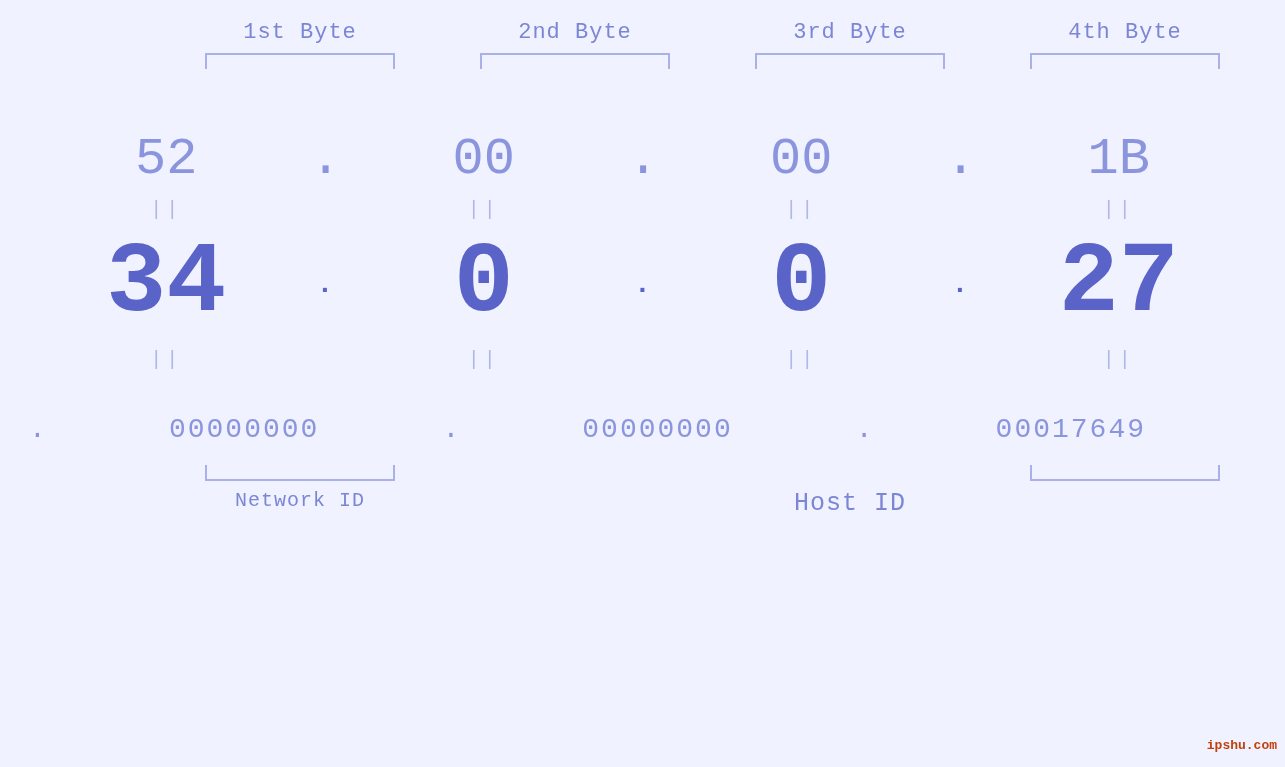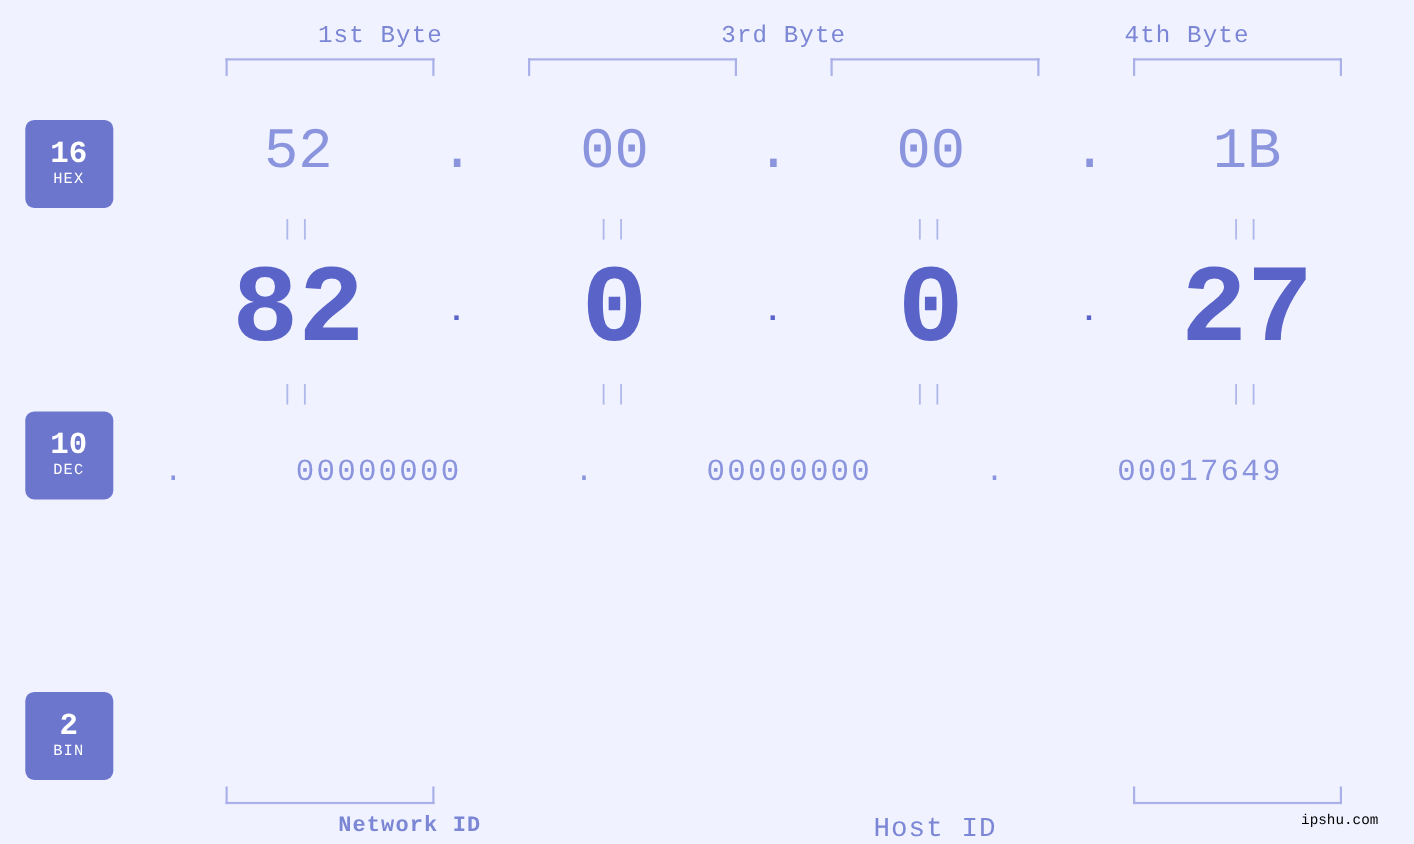--- a/index.html
+++ b/index.html
@@ -111,21 +111,21 @@
     
     .values-grid {
       flex: 1;
       display: flex;
       flex-direction: column;
     }
 
     
     .hex-row {
       display: flex;
-      align-items: flex-start;
+      align-items: flex-end;
       height: 80px;
       margin-top: 10px;
     }
 
     .value-cell {
       flex: 1;
       text-align: center;
       font-family: 'Courier New', Courier, monospace;
     }
 
@@ -231,54 +231,55 @@
     
     .id-labels {
       display: flex;
       width: 1100px;
       margin-left: 140px;
       margin-top: 8px;
     }
 
     .network-id-label {
       flex: 1;
-      text-align: right;
+      text-align: center;
       color: #7b86d4;
       font-size: 20px;
       font-family: 'Courier New', Courier, monospace;
       letter-spacing: 1px;
-      font-weight: bold;
     }
 
     .host-id-label {
       flex: 3;
       text-align: center;
       color: #7b86d4;
       font-size: 25px;
       font-family: 'Courier New', Courier, monospace;
       letter-spacing: 1px;
     }
 
     
     .watermark {
       position: absolute;
       bottom: 14px;
-      right: 32px;
+      right: 8px;
       font-size: 13px;
-      color: #000000;
-      font-family: 'Courier New', Courier, monospace;
+      color: #c2410c;
+      font-family: 'Courier New', Courier, monospace;
+      font-weight: bold;
     }
   </style>
 </head>
 <body>
 
 <div class="main-container">
 
   <div class="byte-headers">
     <div class="byte-header">1st Byte</div>
+    <div class="byte-header">2nd Byte</div>
     <div class="byte-header">3rd Byte</div>
     <div class="byte-header">4th Byte</div>
   </div>
 
   <div class="top-brackets">
     <div class="bracket-cell">
         <div class="bracket-top"></div>
       </div>
     <div class="bracket-cell">
         <div class="bracket-top"></div>
@@ -286,34 +287,20 @@
     <div class="bracket-cell">
         <div class="bracket-top"></div>
       </div>
     <div class="bracket-cell">
         <div class="bracket-top"></div>
       </div>
   </div>
 
   <div class="content-area">
 
-    <div class="left-badges">
-      <div class="badge badge-hex">
-        <span class="badge-number">16</span>
-        <span class="badge-label">HEX</span>
-      </div>
-      <div class="badge badge-dec">
-        <span class="badge-number">10</span>
-        <span class="badge-label">DEC</span>
-      </div>
-      <div class="badge badge-bin">
-        <span class="badge-number">2</span>
-        <span class="badge-label">BIN</span>
-      </div>
-    </div>
 
     <div class="values-grid">
 
       <div class="hex-row">
         <div class="value-cell"><span class="hex-value">52</span></div>
         <div class="dot-cell"><span class="dot-hex">.</span></div>
         <div class="value-cell"><span class="hex-value">00</span></div>
         <div class="dot-cell"><span class="dot-hex">.</span></div>
         <div class="value-cell"><span class="hex-value">00</span></div>
         <div class="dot-cell"><span class="dot-hex">.</span></div>
@@ -324,21 +311,21 @@
         <div class="pipe-cell">||</div>
         <div class="pipe-dot-cell"></div>
         <div class="pipe-cell">||</div>
         <div class="pipe-dot-cell"></div>
         <div class="pipe-cell">||</div>
         <div class="pipe-dot-cell"></div>
         <div class="pipe-cell">||</div>
       </div>
 
       <div class="dec-row">
-        <div class="value-cell"><span class="dec-value">82</span></div>
+        <div class="value-cell"><span class="dec-value">34</span></div>
         <div class="dot-cell"><span class="dot-dec">.</span></div>
         <div class="value-cell"><span class="dec-value">0</span></div>
         <div class="dot-cell"><span class="dot-dec">.</span></div>
         <div class="value-cell"><span class="dec-value">0</span></div>
         <div class="dot-cell"><span class="dot-dec">.</span></div>
         <div class="value-cell"><span class="dec-value">27</span></div>
       </div>
 
       <div class="pipe-row">
         <div class="pipe-cell">||</div>

